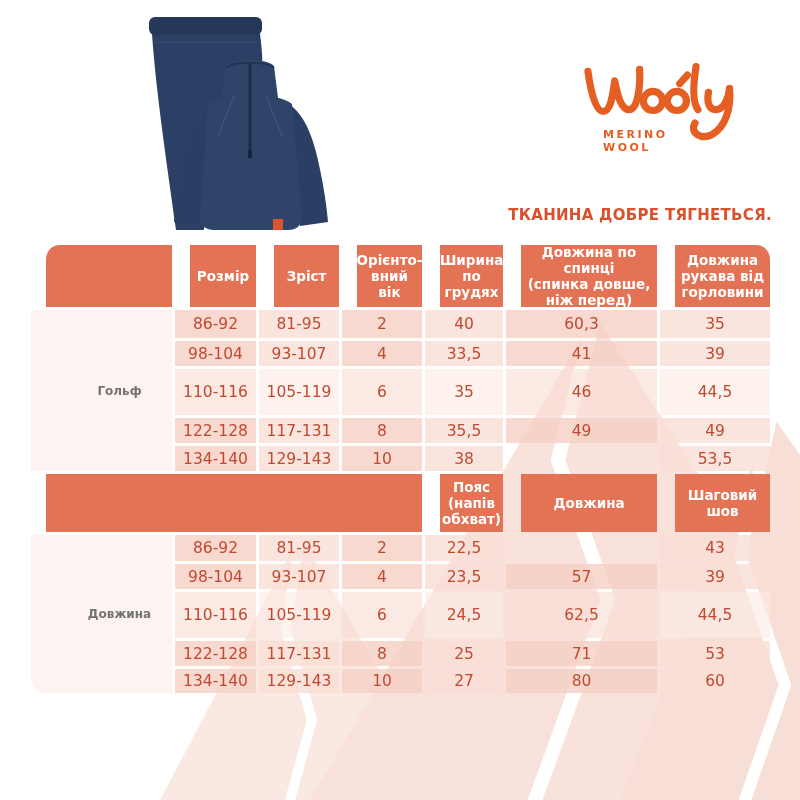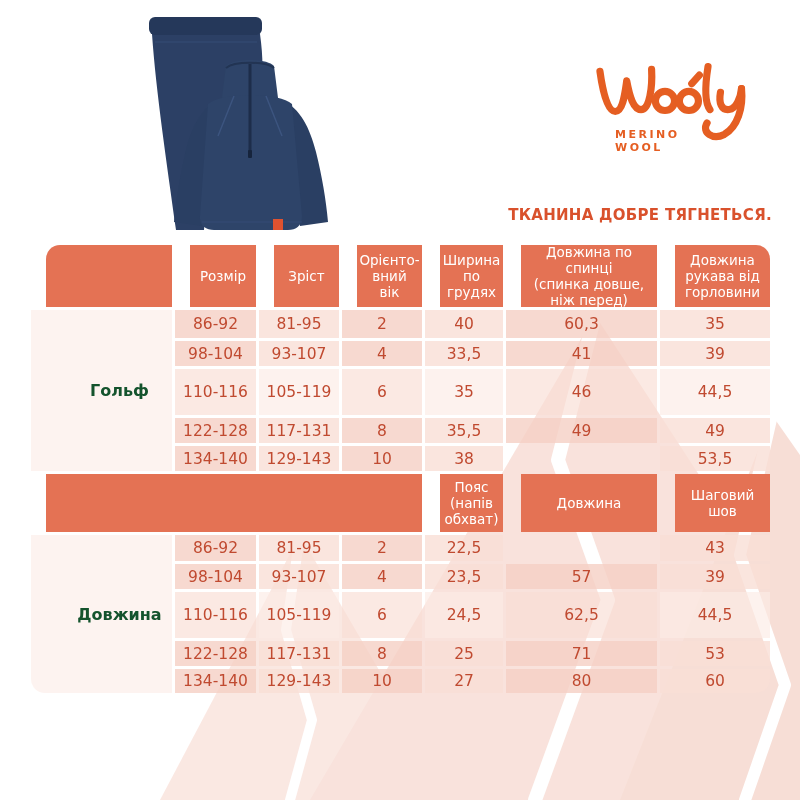--- a/index.html
+++ b/index.html
@@ -6,41 +6,41 @@
   body{
     width:800px;height:800px;position:relative;overflow:hidden;
     background:#ffffff;
     font-family:"DejaVu Sans","Liberation Sans",sans-serif;
   }
   
   .watermark{position:absolute;left:0;top:300px;width:800px;height:500px;z-index:0;}
   
   .photo{position:absolute;left:122px;top:4px;width:290px;height:228px;z-index:2;}
   
-  .brand{position:absolute;left:593px;top:56px;width:180px;z-index:2;}
+  .brand{position:absolute;left:581px;top:56px;width:180px;z-index:2;}
   .brand svg{display:block;}
   .brand-sub{position:absolute;left:22px;top:72px;
     font-size:11px;font-weight:bold;letter-spacing:2.5px;line-height:13px;
     color:#E55E22;}
   
   .tagline{position:absolute;right:28px;top:206px;z-index:2;
     font-size:15px;font-weight:bold;letter-spacing:.3px;color:#D9512C;}
   
   .size-table{
     position:absolute;left:31px;top:245px;width:739px;z-index:1;
     display:grid;
     grid-template-columns:141px 81px 80px 80px 78px 151px 110px;
     grid-template-rows:62px 28px 25px 46px 25px 25px 58px 26px 25px 46px 25px 24px;
     gap:3px;
   }
   .cell{display:flex;align-items:center;justify-content:center;text-align:center;}
-  .hd{background:#E47254;color:#ffffff;font-weight:normal;font-size:13.5px;
+  .hd{background:#E47254;color:#ffffff;font-weight:bold;font-size:13.5px;
       line-height:16px;white-space:pre-line;margin-left:15px;}
   .d{color:#C04A30;font-size:15.5px;}
-  .lab{background:rgba(253,241,238,0.88);color:#14532d;font-size:16px;font-weight:bold;padding-left:36px;}
+  .lab{background:rgba(253,241,238,0.88);color:#737373;font-size:12px;font-weight:bold;padding-left:36px;}
   .cA{background:rgba(245,208,196,0.8);}
   .cB{background:rgba(249,222,214,0.8);}
   .cA3{background:rgba(249,221,212,0.65);}
   .cB3{background:rgba(252,235,229,0.65);}
   .rtl{border-top-left-radius:14px;}
   .rtr{border-top-right-radius:14px;}
   .rbl{border-bottom-left-radius:14px;}
   .rbr{border-bottom-right-radius:14px;}
 </style>
 </head>

